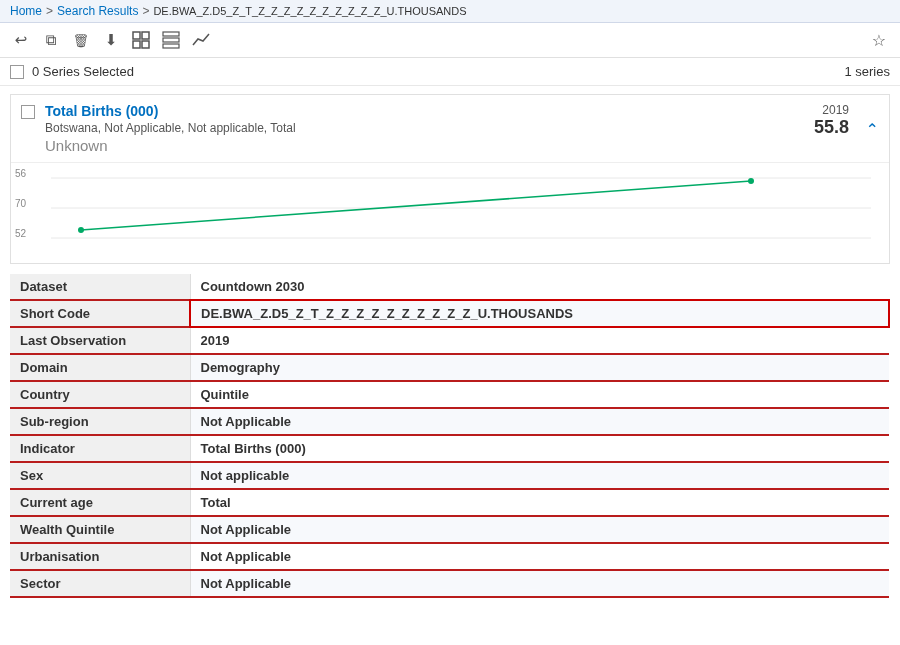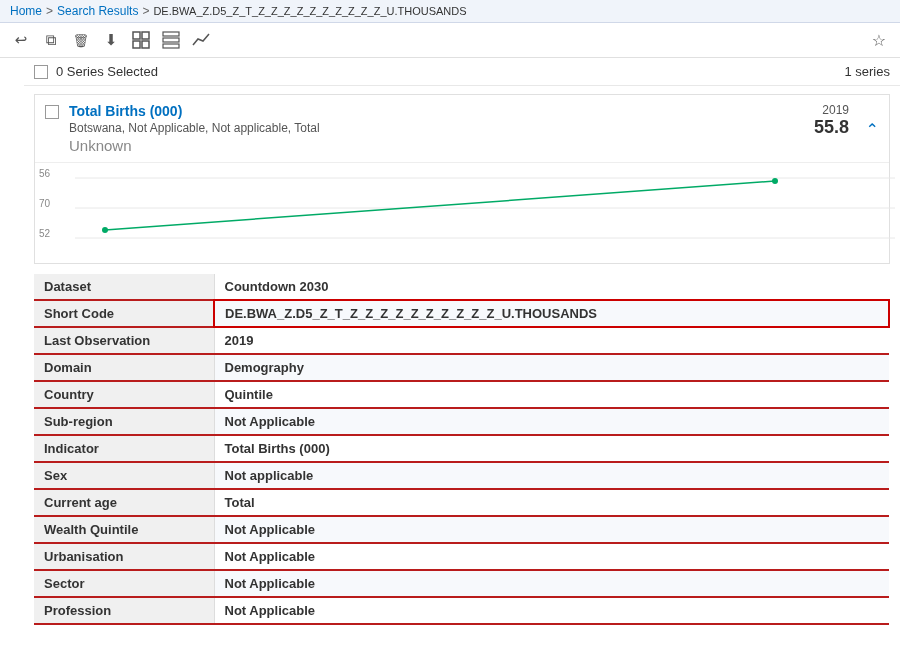--- a/index.html
+++ b/index.html
@@ -55,21 +55,20 @@
     }
     .series-count { font-size: 13px; color: #333; }
     .series-total { font-size: 13px; color: #333; }
 
     
     .main-content {
       display: flex;
       flex-direction: column;
       height: calc(645px - 78px);
       overflow-y: auto;
-      padding-left: 24px;
     }
 
     
     .series-card {
       border: 1px solid #e0e0e0;
       margin: 8px 10px 4px 10px;
       background: #fff;
     }
     .series-card-header {
       display: flex;
@@ -307,20 +306,16 @@
           <td>Not Applicable</td>
         </tr>
         <tr>
           <td>Urbanisation</td>
           <td>Not Applicable</td>
         </tr>
         <tr>
           <td>Sector</td>
           <td>Not Applicable</td>
         </tr>
-        <tr>
-          <td>Profession</td>
-          <td>Not Applicable</td>
-        </tr>
       </tbody>
   </table>
 
 </div>
 
 </body></html>

